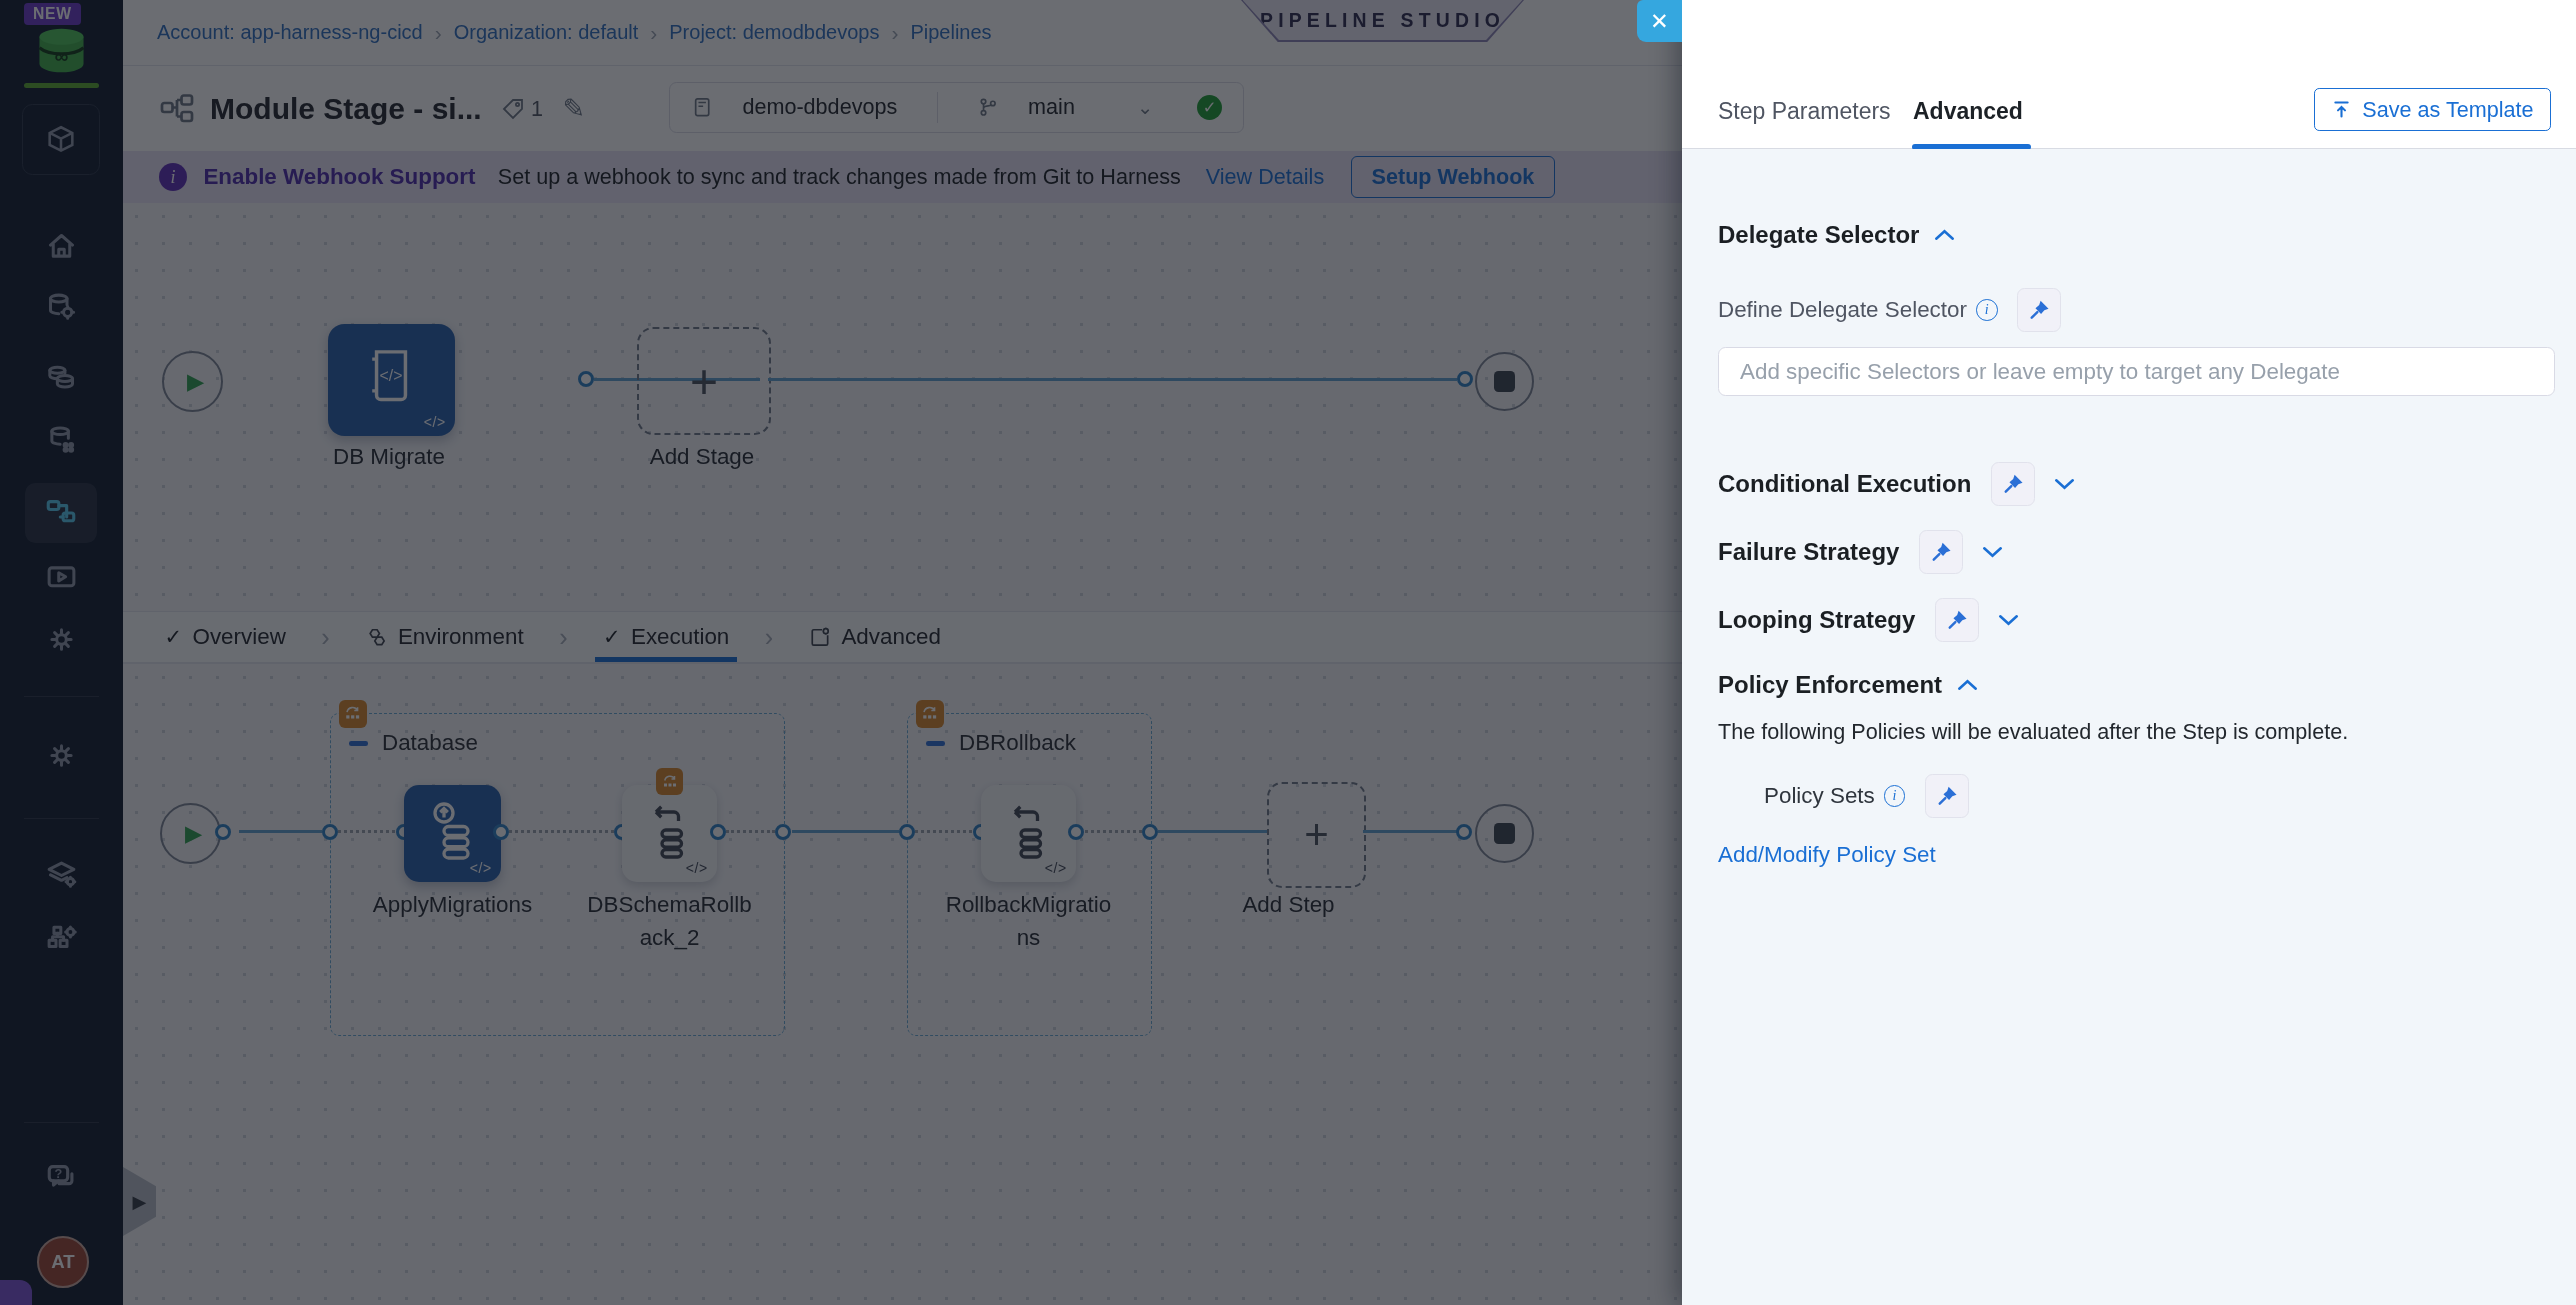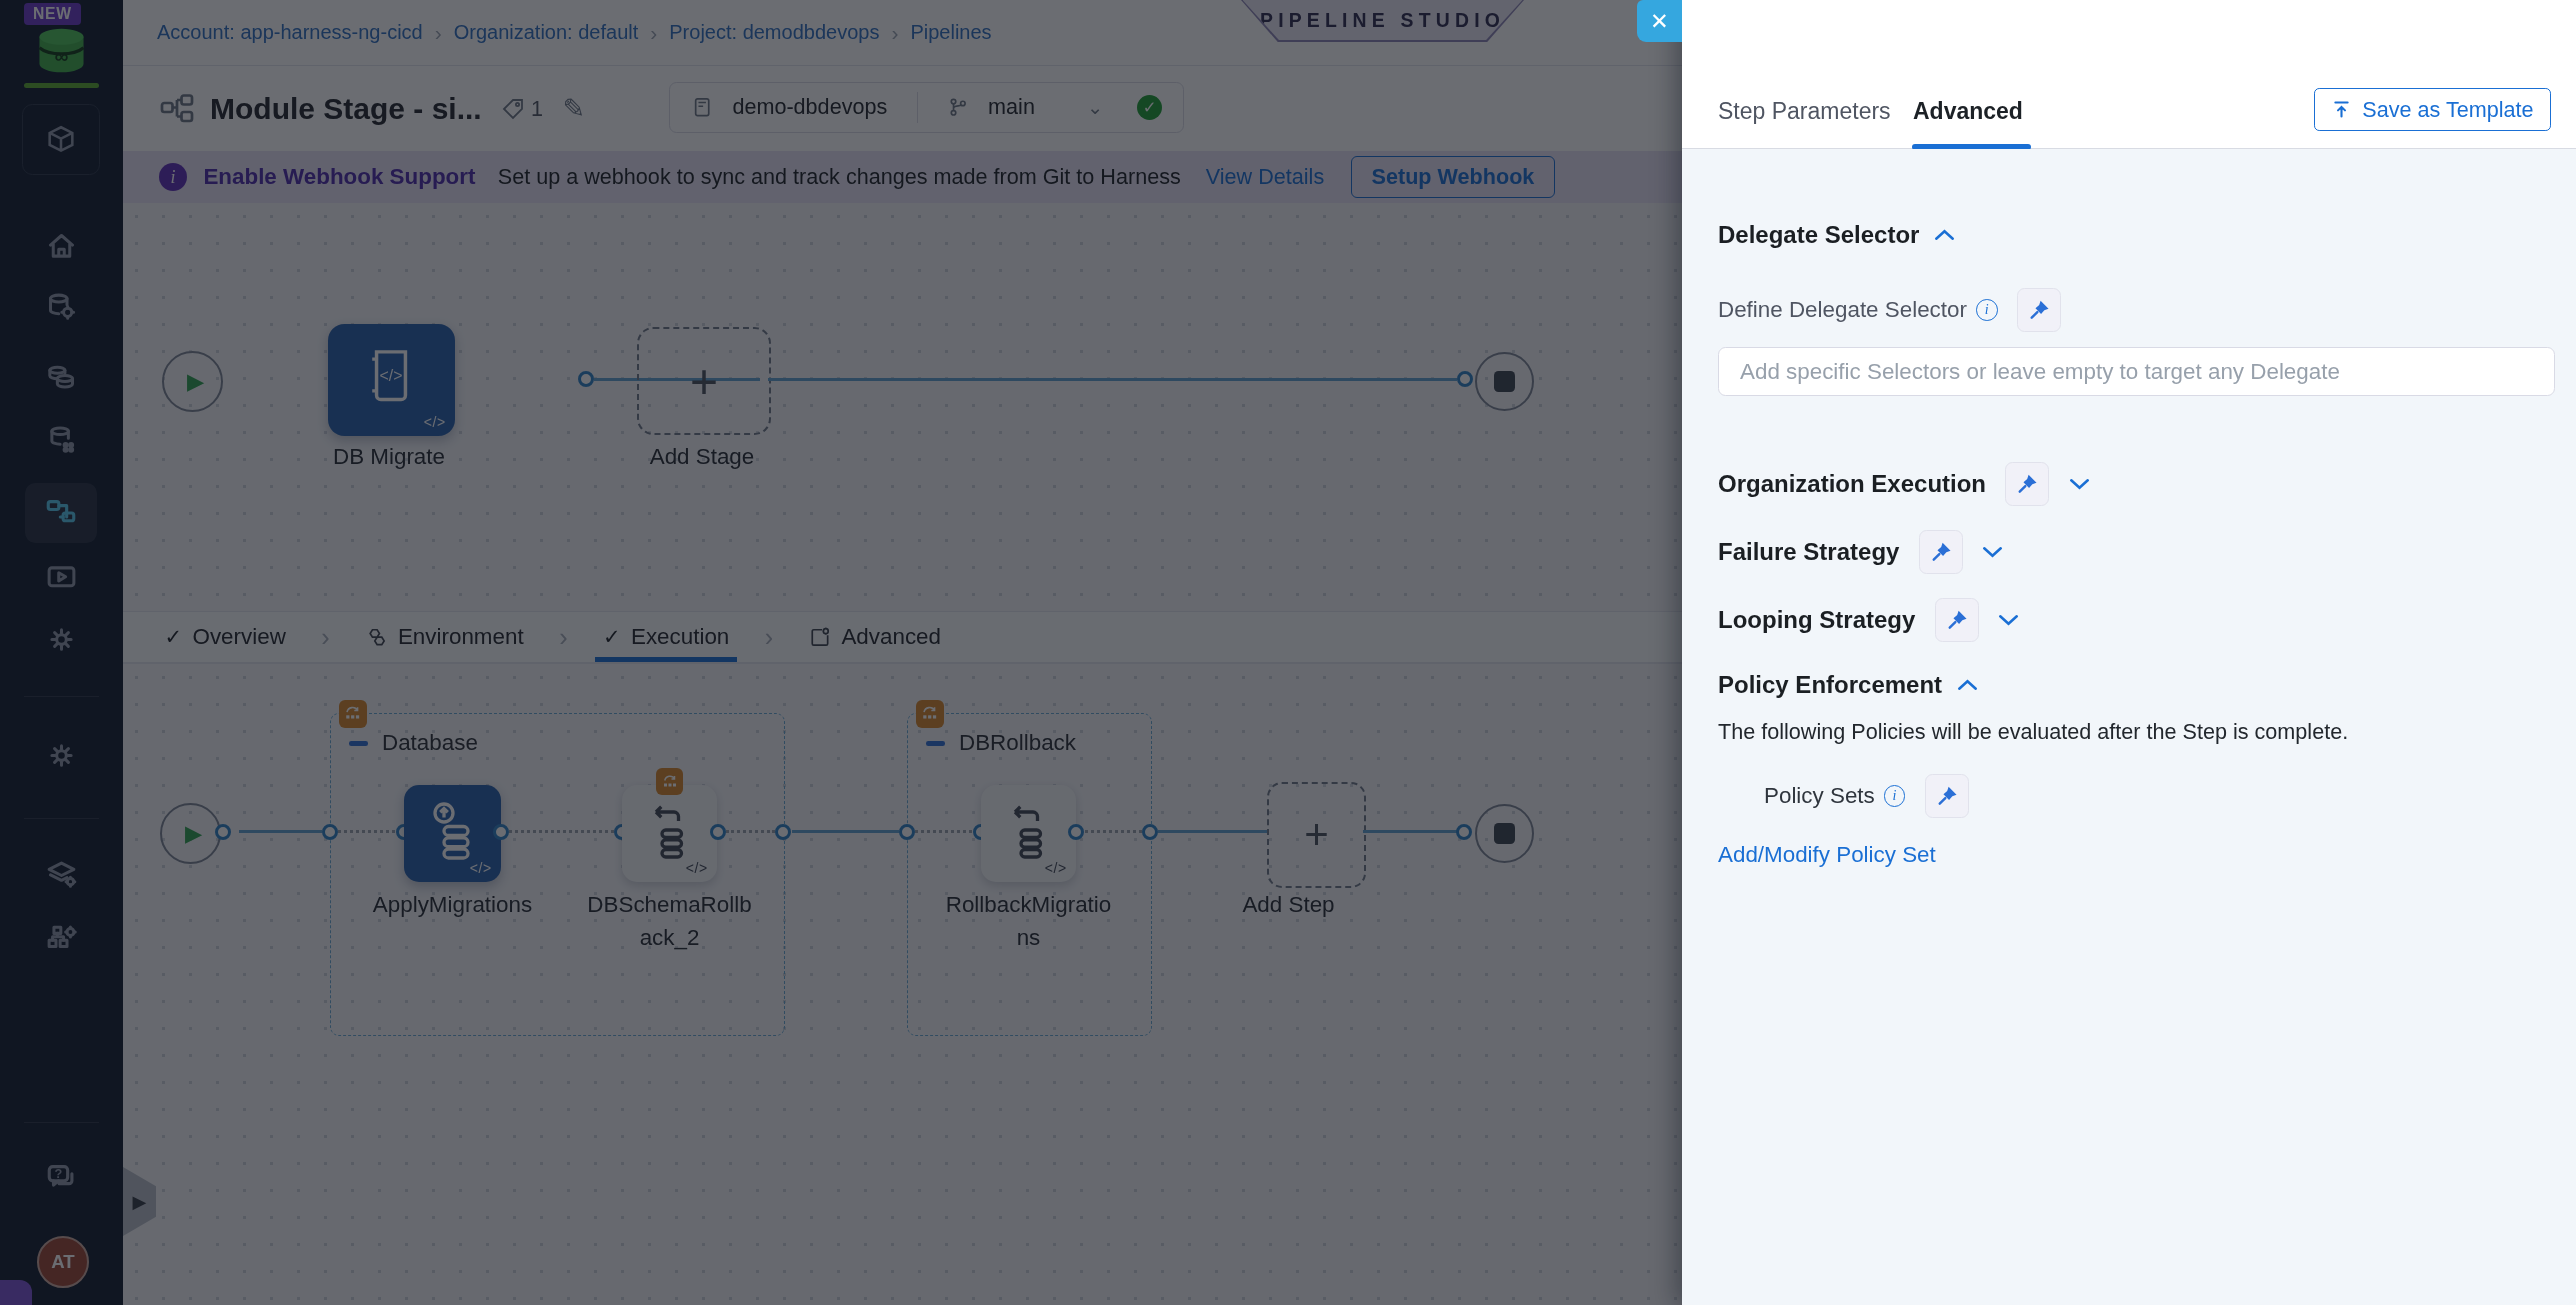--- a/index.html
+++ b/index.html
@@ -28,21 +28,21 @@
   .row-breadcrumb{position:absolute;left:0;top:0;right:0;height:66px;background:#fff;border-bottom:0.7px solid #e2e4ec;
                   display:flex;align-items:center;padding-left:34px;box-sizing:border-box;}
   .crumb{color:#2f6fc0;font-size:20px;cursor:pointer;}
   .crumb-sep{color:#9aa3b0;font-size:21px;margin:0 12px;}
   .row-title{position:absolute;left:0;top:66px;right:0;height:86px;background:#fff;border-bottom:0.7px solid #e2e4ec;
              display:flex;align-items:center;padding-left:36px;box-sizing:border-box;}
   .ptitle{font-size:30px;font-weight:bold;color:#22272d;margin-left:15px;max-width:358px;white-space:nowrap;overflow:hidden;}
   .tagwrap{display:flex;align-items:center;margin-left:19.4px;color:#4f5562;font-size:21.6px;gap:6px;}
   .pencil{font-size:27px;color:#6c7685;margin-left:19.4px;}
   .gitbox{position:absolute;left:546px;top:15.7px;height:51px;border:0.7px solid #d9dae5;border-radius:7.5px;background:#fff;
-          display:flex;align-items:center;padding:0 21px;gap:19px;box-sizing:border-box;}
+          display:flex;align-items:center;padding:0 21px;gap:29px;box-sizing:border-box;}
   .gitbox .txt{font-size:21.6px;color:#22272d;}
   .vdiv{width:0.7px;height:31px;background:#d9dae5;margin:0 10.4px;}
   .green-check{width:25px;height:25px;border-radius:50%;background:#1f9e33;color:#fff;font-size:16.4px;font-weight:bold;
                display:flex;align-items:center;justify-content:center;}
   .caret{color:#6c7685;font-size:19.4px;margin:0 15px 0 33px;}
   .toggle{position:absolute;left:1087px;top:90px;height:30px;border:1.5px solid #2e3540;border-radius:16.4px;background:#fff;
           display:flex;align-items:center;overflow:hidden;}
   .tog-seg{font-size:16.4px;font-weight:bold;letter-spacing:1.5px;padding:0 19.4px;height:30px;display:flex;align-items:center;}
   .tog-visual{background:#0b1524;color:#fff;border-radius:15px;}
   .tog-yaml{color:#22272d;}
@@ -518,21 +518,21 @@
           <svg width="22.4" height="22.4" viewBox="0 0 24 24">
             <path fill="#2b6fd6" d="M13.5 2 L22 10.5 L17.5 12 L14 16 L8 10 L12 6.5 Z"></path>
             <path stroke="#2b6fd6" stroke-width="2.6" stroke-linecap="round" d="M10 14 L4 20"></path>
           </svg>
         </div>
       </div>
 
       <input class="dinput" placeholder="Add specific Selectors or leave empty to target any Delegate" style="">
 
       <div class="togglerow" style="margin-top:66px;">
-        <span class="lbl">Organization Execution</span>
+        <span class="lbl">Conditional Execution</span>
         <div class="pinbtn">
           <svg width="22.4" height="22.4" viewBox="0 0 24 24">
             <path fill="#2b6fd6" d="M13.5 2 L22 10.5 L17.5 12 L14 16 L8 10 L12 6.5 Z"></path>
             <path stroke="#2b6fd6" stroke-width="2.6" stroke-linecap="round" d="M10 14 L4 20"></path>
           </svg>
         </div>
         <span class="chevbtn">
           <svg width="21" height="12" viewBox="0 0 28 16" stroke="#1a6fd4" fill="none" stroke-width="3.4" stroke-linecap="round">
               <path d="M3 3 L14 13 L25 3"></path>
             </svg>

